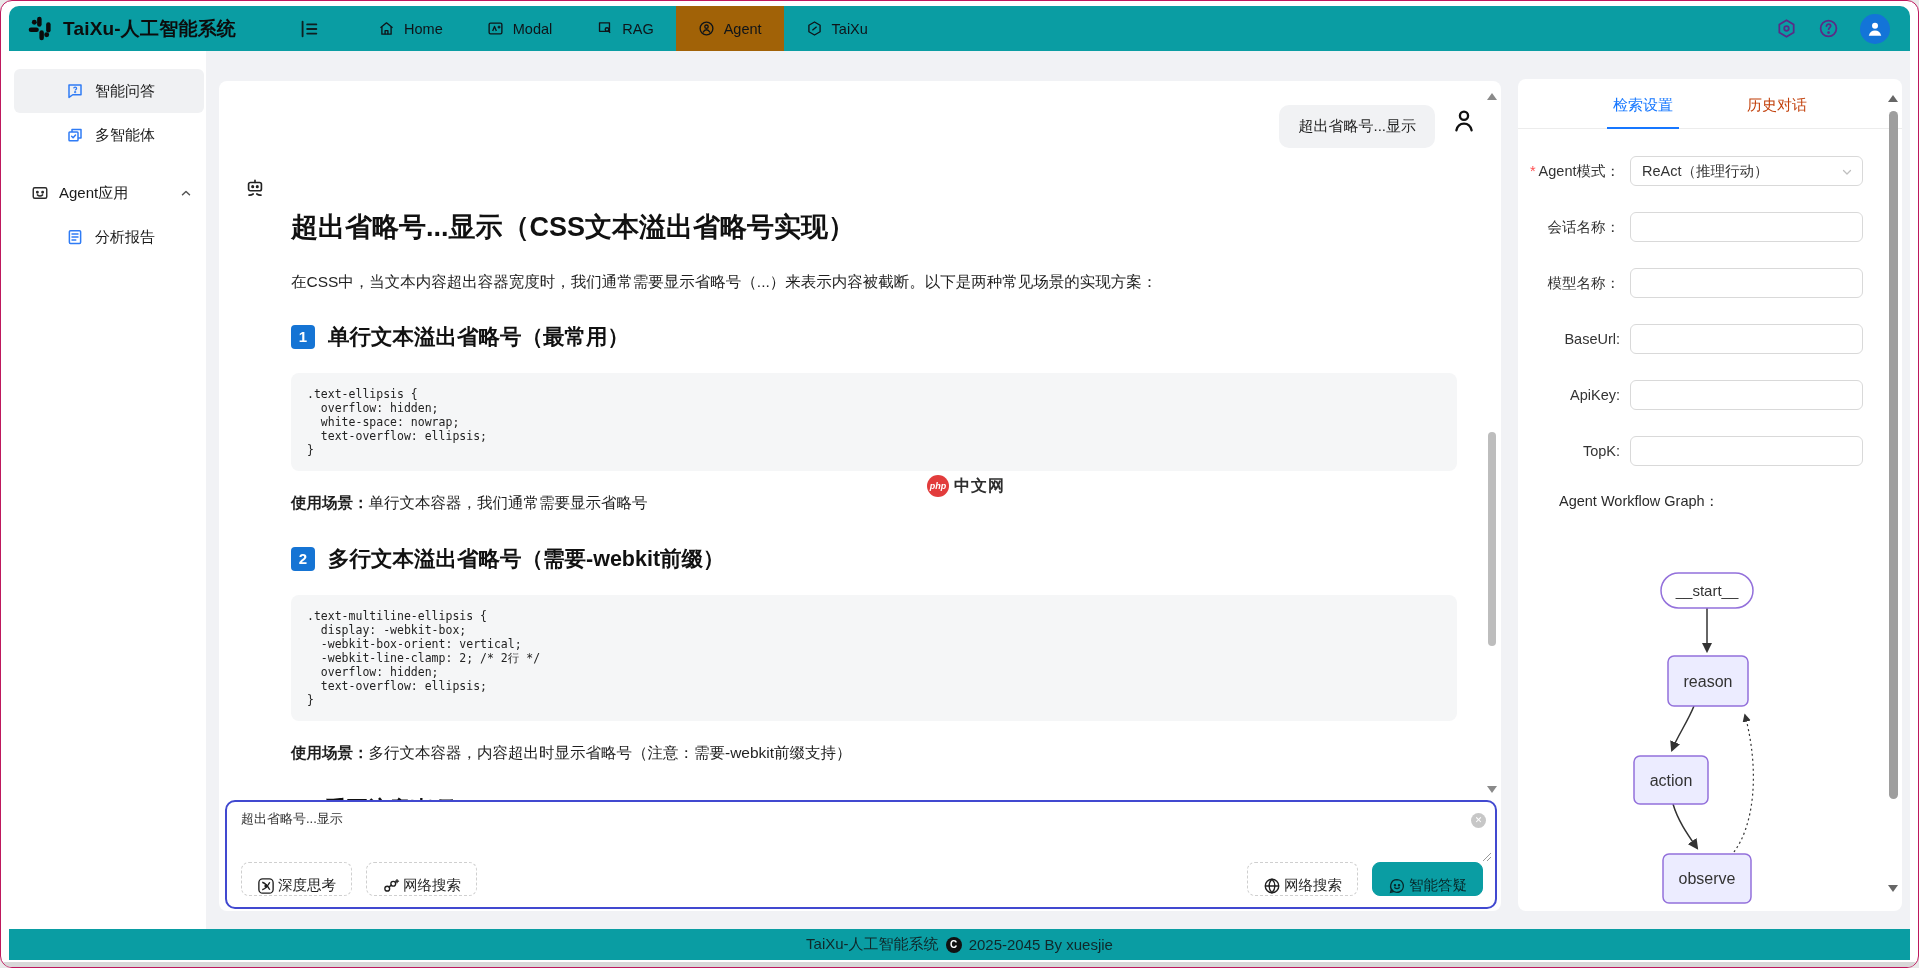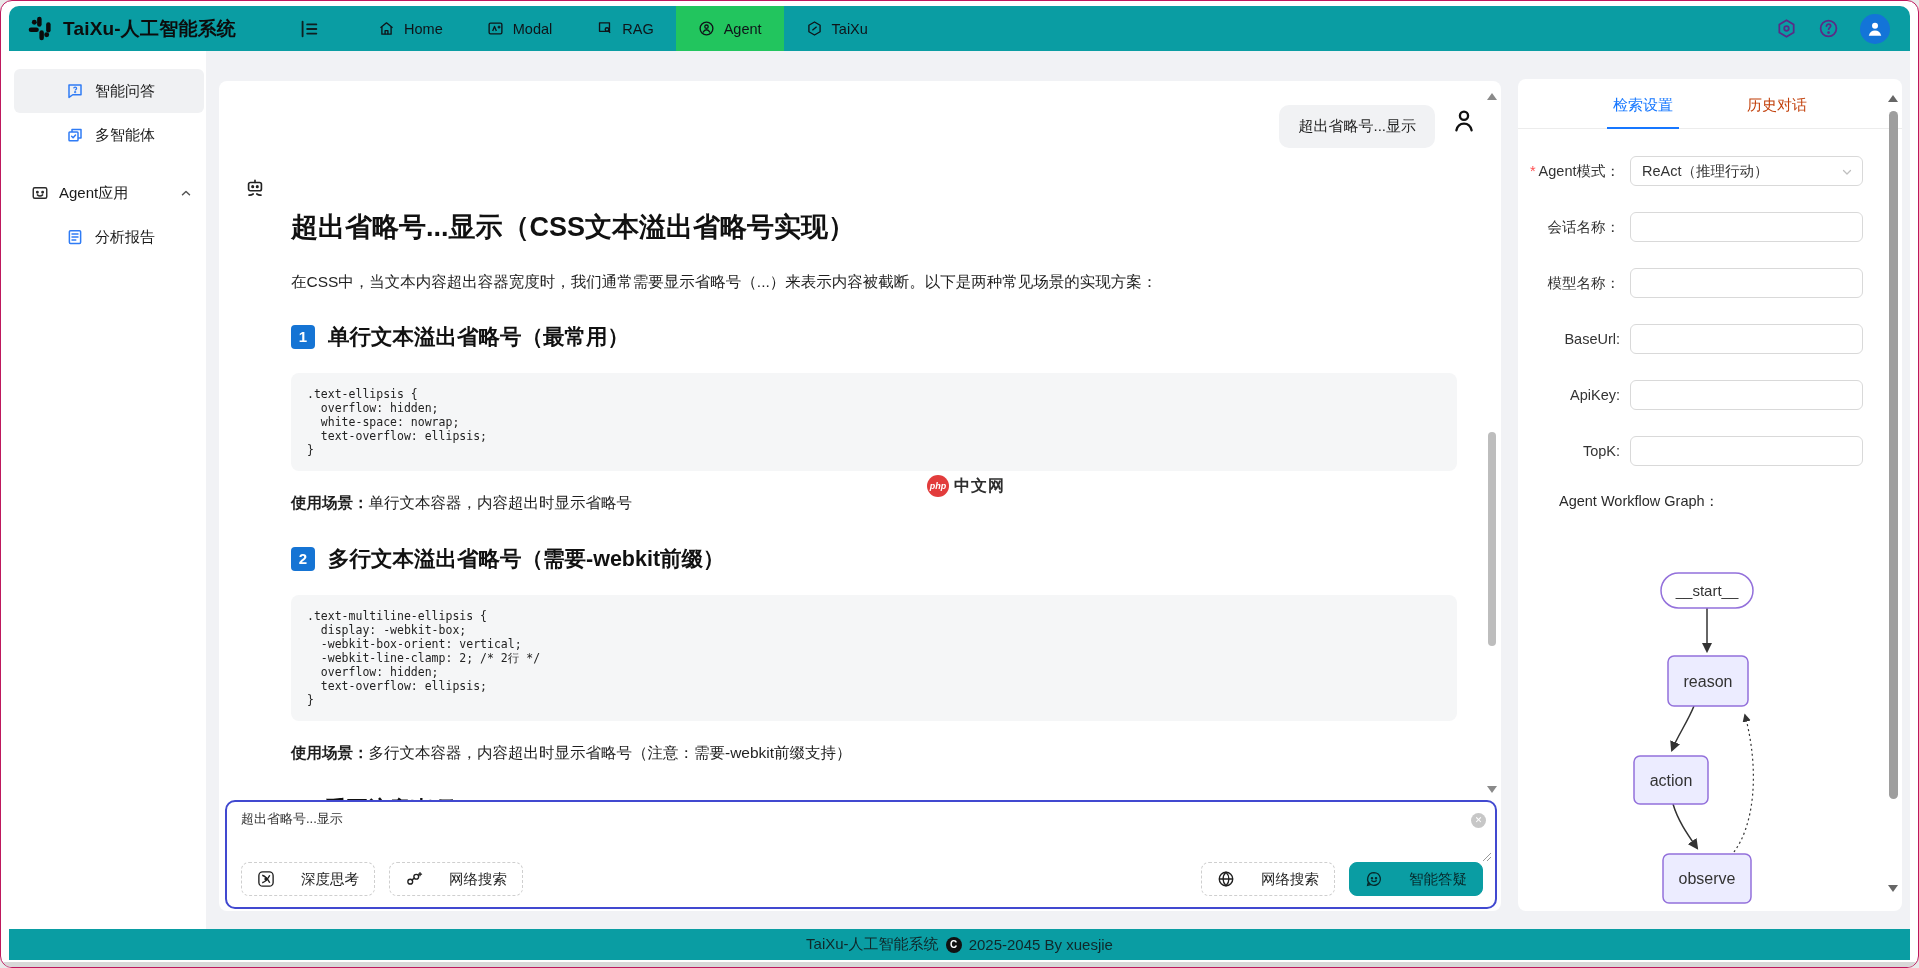--- a/index.html
+++ b/index.html
@@ -7,21 +7,21 @@
   body { font-family:"Liberation Sans", sans-serif; }
   .app { position:relative; width:1919px; height:968px; background:#fff; border-radius:12px; overflow:hidden; margin:0 auto; border:1px solid #be185d; }
 
   
   .navbar { position:absolute; left:8px; right:8px; top:5px; height:45px; background:#0a9da3; border-radius:10px 10px 0 0; display:flex; align-items:center; color:#0c0c0c; }
   .logo { margin-left:18px; width:27px; height:27px; flex:0 0 auto; }
   .brand { margin-left:9px; font-size:19px; font-weight:700; letter-spacing:.2px; }
   .fold { margin-left:62px; width:22px; height:22px; color:#0f1f20; cursor:pointer; }
   .nav-items { display:flex; height:100%; margin-left:36px; }
   .nav-item { display:flex; align-items:center; gap:9px; padding:0 22px; font-size:14.5px; color:#0f1419; cursor:pointer; }
-  .nav-item.active { background:#22c55e; }
+  .nav-item.active { background:#a16207; }
   .nav-item svg { width:17px; height:17px; }
   .nav-right { margin-left:auto; display:flex; align-items:center; gap:21px; margin-right:20px; }
   .nav-right .tool { width:21px; height:21px; color:#5b2a86; cursor:pointer; }
   .avatar { width:30px; height:30px; border-radius:50%; background:#1374d8; display:flex; align-items:center; justify-content:center; cursor:pointer; }
   .avatar svg { width:20px; height:20px; }
 
   
   .app-body { position:absolute; left:8px; right:8px; top:50px; bottom:38px; background:#f1f2f5; }
 
   
@@ -67,21 +67,21 @@
   .panel-scroll .tri.up { position:absolute; top:4px; left:0; border-bottom-color:#666; }
   .panel-scroll .tri.down { position:absolute; top:794px; left:0; border-top-color:#666; }
   .panel-scroll .thumb { position:absolute; top:20px; left:1px; width:9px; height:688px; background:#9e9e9e; border-radius:5px; }
 
   
   .composer { position:absolute; left:216px; top:749px; width:1272px; height:109px; background:#fff; border:2px solid #4149d0; border-radius:10px; z-index:6; }
   .composer textarea { position:absolute; left:14px; top:8px; right:34px; height:44px; border:none; outline:none; resize:none; font-family:inherit; font-size:13px; color:#333; background:transparent; }
   .clear-ic { position:absolute; right:9px; top:11px; width:15px; height:15px; border-radius:50%; background:#c7c7c7; color:#fff; font-size:9px; line-height:15px; text-align:center; cursor:pointer; }
   .resize-h { position:absolute; right:3px; top:50px; width:10px; height:10px; color:#999; }
   .chips { position:absolute; left:14px; right:12px; bottom:11px; display:flex; align-items:center; gap:14px; }
-  .chip { height:34px; padding:0 15px; border:1px dashed #cfcfcf; border-radius:8px; background:#fff; display:flex; align-items:center; gap:26px; font-size:14.5px; color:#1f1f1f; cursor:pointer; }
+  .chip { height:34px; padding:0 15px; border:1px dashed #cfcfcf; border-radius:8px; background:#fff; display:flex; align-items:flex-end; gap:3px; font-size:14.5px; color:#1f1f1f; cursor:pointer; }
   .chip svg { width:18px; height:18px; }
   .chip.push { margin-left:auto; }
   .chip.primary { background:#0a9da3; border:1px solid #0a9da3; color:#07282a;font-family:Liberation Mono, monospace; }
 
   
   .panel-card { position:absolute; left:1509px; top:28px; width:384px; bottom:18px; background:#fff; border-radius:8px; overflow:hidden; }
   .tabs { display:flex; justify-content:center; gap:62px; padding-top:17px; border-bottom:1px solid #ececec; }
   .tab { font-size:15px; padding:0 6px 12px; color:#c2410c; cursor:pointer; }
   .tab.active { color:#1677ff; border-bottom:2px solid #1677ff; margin-bottom:-1px; }
   .form { padding-top:27px; }
@@ -239,21 +239,21 @@
 
         <h2>
           <span class="num-badge">1</span>
           <span>单行文本溢出省略号（最常用）</span>
         </h2>
         <pre class="code">.text-ellipsis {
   overflow: hidden;
   white-space: nowrap;
   text-overflow: ellipsis;
 }</pre>
-        <p class="usage"><b>使用场景：</b><span>单行文本容器，内容超出时显示省略号</span></p>
+        <p class="usage"><b>使用场景：</b><span>单行文本容器，我们通常需要显示省略号</span></p>
 
         <h2>
           <span class="num-badge">2</span>
           <span>多行文本溢出省略号（需要-webkit前缀）</span>
         </h2>
         <pre class="code">.text-multiline-ellipsis {
   display: -webkit-box;
   -webkit-box-orient: vertical;
   -webkit-line-clamp: 2; /* 2行 */
   overflow: hidden;

